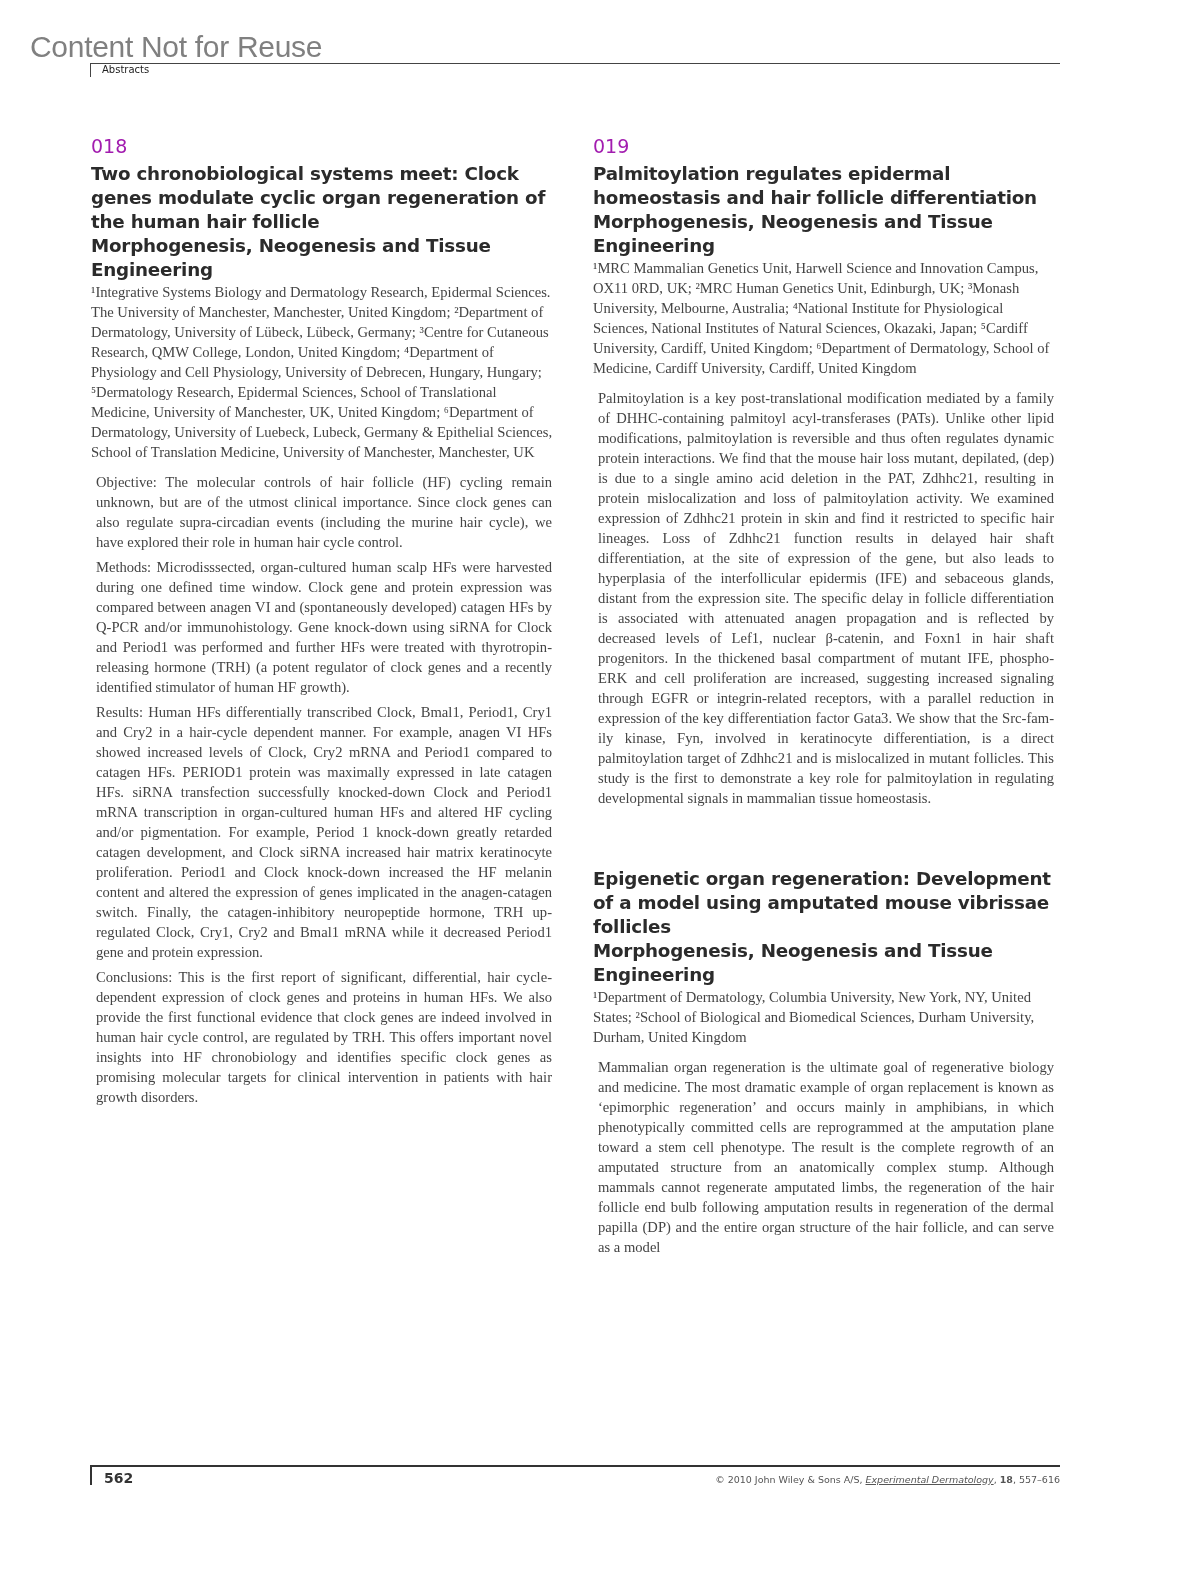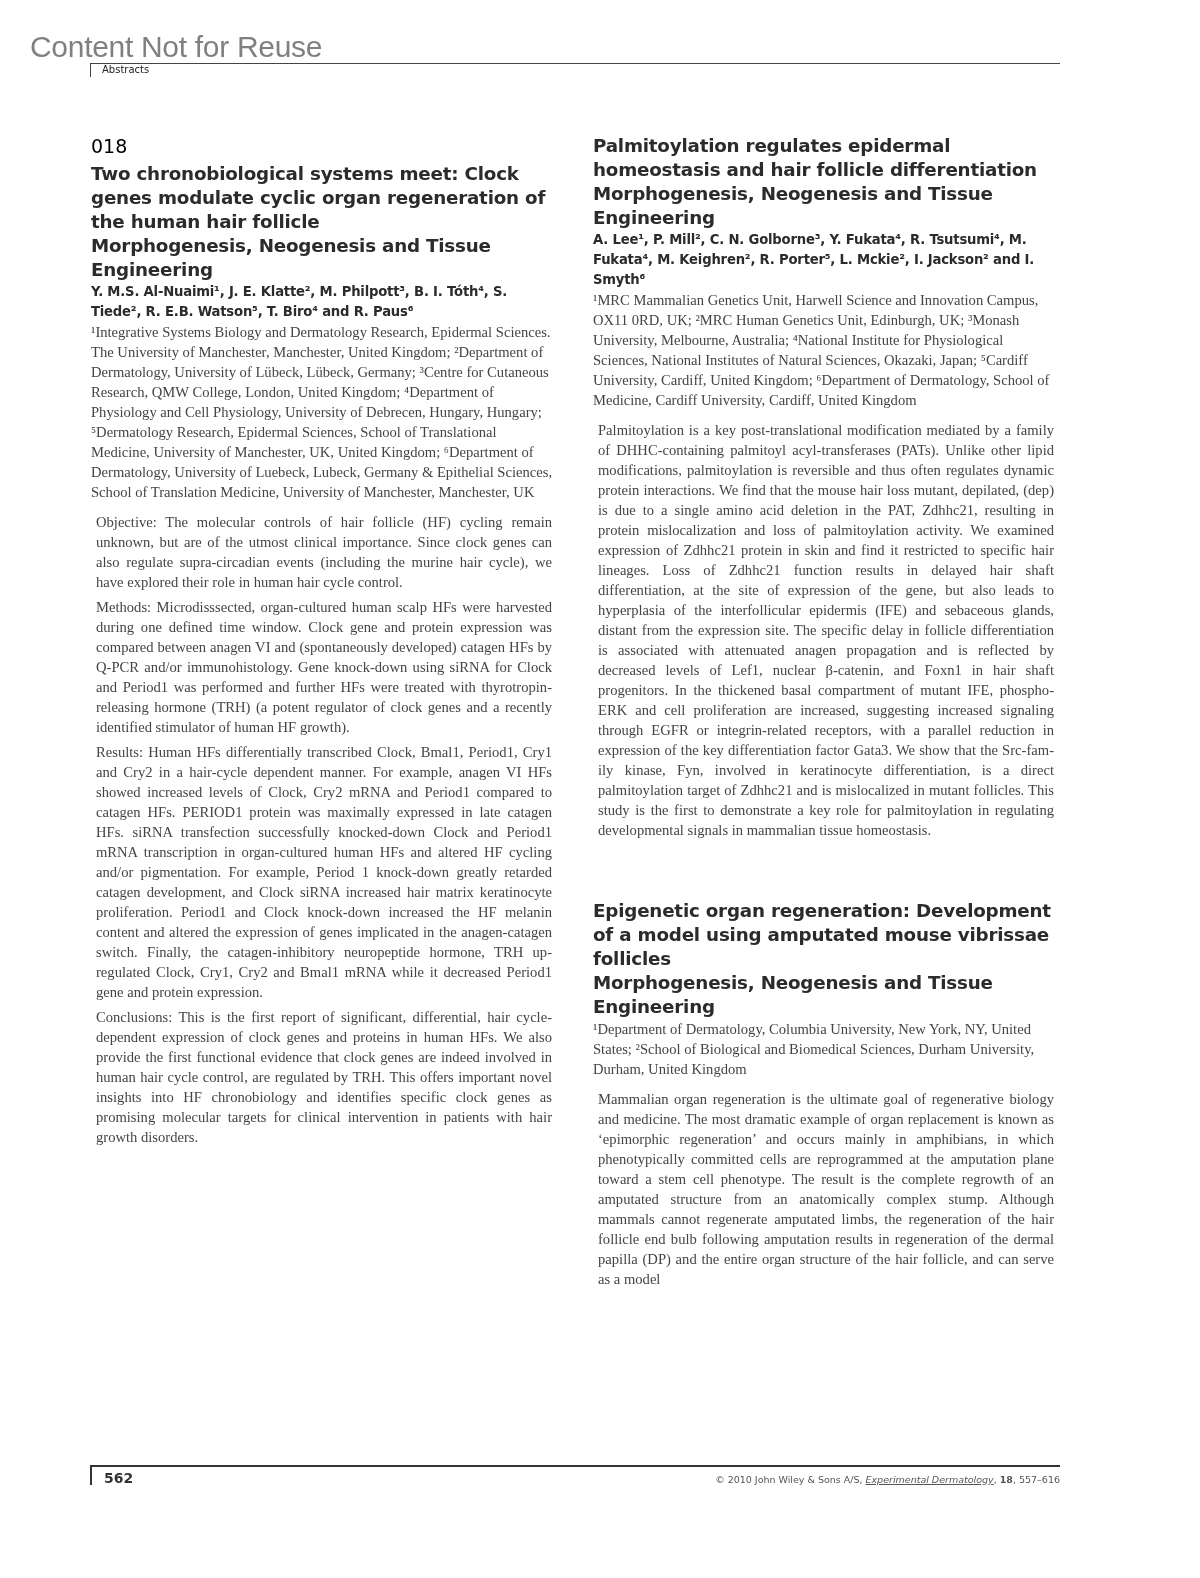--- a/index.html
+++ b/index.html
@@ -18,21 +18,21 @@
     border-left: 1.5px solid #444;
   }
   .section-label {
     position: absolute; left: 102px; top: 64px;
     font-family: "DejaVu Sans", sans-serif; font-size: 10px; color: #222;
   }
   .col { position: absolute; top: 134px; width: 466px; }
   .col-left { left: 91px; }
   .col-right { left: 593px; }
   .abstract-num {
-    font-family: "DejaVu Sans", sans-serif; font-size: 19px; color: #000000;
+    font-family: "DejaVu Sans", sans-serif; font-size: 19px; color: #a21caf;
     line-height: 24px; margin: 0 0 4px 0;
   }
   .abstract-title {
     font-family: "DejaVu Sans", sans-serif; font-weight: bold; font-size: 18.3px;
     color: #2b2b2b; line-height: 24px; margin: 0; letter-spacing: -0.2px;
   }
   .abstract-authors {
     font-family: "DejaVu Sans", sans-serif; font-weight: bold; font-size: 13.2px;
     color: #2b2b2b; line-height: 20px; margin: 0; letter-spacing: -0.2px;
   }
@@ -72,36 +72,35 @@
 <div class="watermark">Content Not for Reuse</div>
 <div class="header-rule"></div>
 <div class="header-tick"></div>
 <div class="section-label">Abstracts</div>
 
 <div class="col col-left">
   <div class="abstract">
     <div class="abstract-num">018</div>
     <div class="abstract-title">Two chronobiological systems meet: Clock genes modulate cyclic organ regeneration of the human hair follicle</div>
     <div class="abstract-title">Morphogenesis, Neogenesis and Tissue Engineering</div>
-    <div class="abstract-authors">Y. M.S. Al-Nuaimi¹, J. E. Klatte², M. Philpott³, B. I. Tóth⁴, S. Tiede², R. E.B. Watson⁵, T. Biro⁴ and R. Paus⁶</div>
     <div class="affiliations">¹Integrative Systems Biology and Dermatology Research, Epidermal Sciences. The University of Manchester, Manchester, United Kingdom; ²Department of Dermatology, University of Lübeck, Lübeck, Germany; ³Centre for Cutaneous Research, QMW College, London, United Kingdom; ⁴Department of Physiology and Cell Physiology, University of Debrecen, Hungary, Hungary; ⁵Dermatology Research, Epidermal Sciences, School of Translational Medicine, University of Manchester, UK, United Kingdom; ⁶Department of Dermatology, University of Luebeck, Lubeck, Germany &amp; Epithelial Sciences, School of Translation Medicine, University of Manchester, Manchester, UK</div>
     <div class="body-text">
       <p class="body-para">Objective: The molecular controls of hair follicle (HF) cycling remain unknown, but are of the utmost clinical importance. Since clock genes can also regulate supra-circadian events (including the murine hair cycle), we have explored their role in human hair cycle control.</p>
       <p class="body-para">Methods: Microdisssected, organ-cultured human scalp HFs were har­vested during one defined time window. Clock gene and protein expression was compared between anagen VI and (spontaneously developed) catagen HFs by Q-PCR and/or immunohistology. Gene knock-down using siRNA for Clock and Period1 was performed and further HFs were treated with thyrotropin-releasing hormone (TRH) (a potent regulator of clock genes and a recently identified stimulator of human HF growth).</p>
       <p class="body-para">Results: Human HFs differentially transcribed Clock, Bmal1, Period1, Cry1 and Cry2 in a hair-cycle dependent manner. For example, anagen VI HFs showed increased levels of Clock, Cry2 mRNA and Period1 compared to catagen HFs. PERIOD1 protein was maximally expressed in late catagen HFs. siRNA transfection successfully knocked-down Clock and Period1 mRNA transcription in organ-cultured human HFs and altered HF cycling and/or pigmentation. For example, Period 1 knock-down greatly retarded catagen development, and Clock siRNA increased hair matrix keratinocyte proliferation. Period1 and Clock knock-down increased the HF melanin content and altered the expres­sion of genes implicated in the anagen-catagen switch. Finally, the cat­agen-inhibitory neuropeptide hormone, TRH up-regulated Clock, Cry1, Cry2 and Bmal1 mRNA while it decreased Period1 gene and protein expression.</p>
       <p class="body-para">Conclusions: This is the first report of significant, differential, hair cycle-dependent expression of clock genes and proteins in human HFs. We also provide the first functional evidence that clock genes are indeed involved in human hair cycle control, are regulated by TRH. This offers important novel insights into HF chronobiology and iden­tifies specific clock genes as promising molecular targets for clinical intervention in patients with hair growth disorders.</p>
     </div>
   </div>
 </div>
 
 <div class="col col-right">
   <div class="abstract">
+    <div class="abstract-num">019</div>
     <div class="abstract-title">Palmitoylation regulates epidermal homeostasis and hair follicle differentiation</div>
     <div class="abstract-title">Morphogenesis, Neogenesis and Tissue Engineering</div>
-    <div class="abstract-authors">A. Lee¹, P. Mill², C. N. Golborne³, Y. Fukata⁴, R. Tsutsumi⁴, M. Fukata⁴, M. Keighren², R. Porter⁵, L. Mckie², I. Jackson² and I. Smyth⁶</div>
     <div class="affiliations">¹MRC Mammalian Genetics Unit, Harwell Science and Innovation Campus, OX11 0RD, UK; ²MRC Human Genetics Unit, Edinburgh, UK; ³Monash University, Melbourne, Australia; ⁴National Institute for Physiological Sciences, National Institutes of Natural Sciences, Okazaki, Japan; ⁵Cardiff University, Cardiff, United Kingdom; ⁶Department of Dermatology, School of Medicine, Cardiff University, Cardiff, United Kingdom</div>
     <div class="body-text">
       <p class="body-para">Palmitoylation is a key post-translational modification mediated by a family of DHHC-containing palmitoyl acyl-transferases (PATs). Unlike other lipid modifications, palmitoylation is reversible and thus often regulates dynamic protein interactions. We find that the mouse hair loss mutant, depilated, (dep) is due to a single amino acid deletion in the PAT, Zdhhc21, resulting in protein mislocalization and loss of palmitoylation activity. We examined expression of Zdhhc21 protein in skin and find it restricted to specific hair lineages. Loss of Zdhhc21 function results in delayed hair shaft differentiation, at the site of expression of the gene, but also leads to hyperplasia of the interfollicu­lar epidermis (IFE) and sebaceous glands, distant from the expression site. The specific delay in follicle differentiation is associated with attenuated anagen propagation and is reflected by decreased levels of Lef1, nuclear β-catenin, and Foxn1 in hair shaft progenitors. In the thickened basal compartment of mutant IFE, phospho-ERK and cell proliferation are increased, suggesting increased signaling through EGFR or integrin-related receptors, with a parallel reduction in expres­sion of the key differentiation factor Gata3. We show that the Src-fam­ily kinase, Fyn, involved in keratinocyte differentiation, is a direct palmitoylation target of Zdhhc21 and is mislocalized in mutant folli­cles. This study is the first to demonstrate a key role for palmitoylation in regulating developmental signals in mammalian tissue homeostasis.</p>
     </div>
   </div>
   <div class="gap-after-019"></div>
   <div class="abstract">
     <div class="abstract-title">Epigenetic organ regeneration: Development of a model using amputated mouse vibrissae follicles</div>
     <div class="abstract-title">Morphogenesis, Neogenesis and Tissue Engineering</div>
     <div class="affiliations">¹Department of Dermatology, Columbia University, New York, NY, United States; ²School of Biological and Biomedical Sciences, Durham University, Durham, United Kingdom</div>

